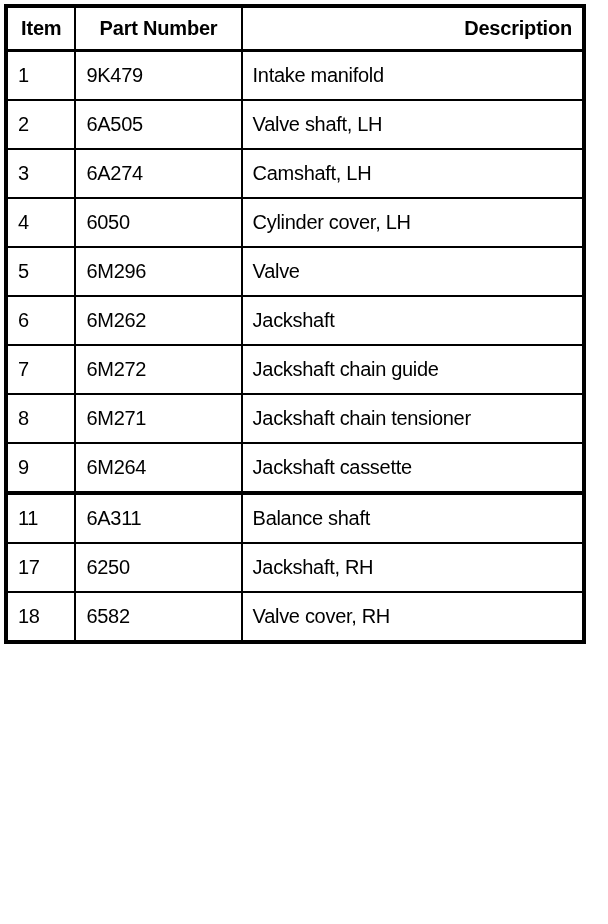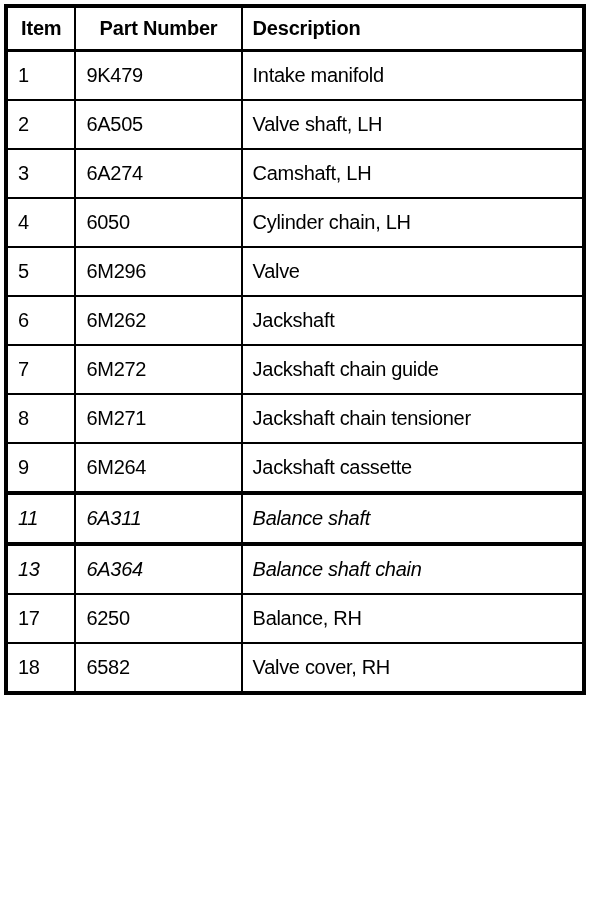--- a/index.html
+++ b/index.html
@@ -40,21 +40,21 @@
     height: 41px;
     padding: 0 10px;
     border-right: 2px solid #000000;
     border-bottom: 3px solid #000000;
     text-align: center;
     vertical-align: middle;
     white-space: nowrap;
     letter-spacing: -0.2px;
   }
   thead th.th-desc {
-    text-align: left;
+    text-align: right;
     border-right: none;
   }
 
   tbody td {
     font-size: 20px;
     font-weight: normal;
     height: 47px;
     padding: 0 10px;
     border-right: 2px solid #000000;
     border-top: 2px solid #000000;
@@ -64,21 +64,20 @@
     letter-spacing: -0.3px;
   }
   tbody td.td-desc {
     border-right: none;
   }
   tbody tr:first-child td {
     border-top: none;
   }
   tbody tr.thick-top td {
     border-top: 4px solid #000000;
-    font-style: italic;
   }
 </style>
 </head>
 <body>
 
 <div class="table-wrap">
   <table class="parts-table">
     <colgroup>
       <col class="c-item">
       <col class="c-part">
@@ -103,21 +102,21 @@
           <td class="td-desc">Valve shaft, LH</td>
         </tr>
         <tr>
           <td class="td-item">3</td>
           <td class="td-part">6A274</td>
           <td class="td-desc">Camshaft, LH</td>
         </tr>
         <tr>
           <td class="td-item">4</td>
           <td class="td-part">6050</td>
-          <td class="td-desc">Cylinder chain, LH</td>
+          <td class="td-desc">Cylinder cover, LH</td>
         </tr>
         <tr>
           <td class="td-item">5</td>
           <td class="td-part">6M296</td>
           <td class="td-desc">Valve</td>
         </tr>
         <tr>
           <td class="td-item">6</td>
           <td class="td-part">6M262</td>
           <td class="td-desc">Jackshaft</td>
@@ -135,29 +134,24 @@
         <tr>
           <td class="td-item">9</td>
           <td class="td-part">6M264</td>
           <td class="td-desc">Jackshaft cassette</td>
         </tr>
         <tr class="thick-top">
           <td class="td-item">11</td>
           <td class="td-part">6A311</td>
           <td class="td-desc">Balance shaft</td>
         </tr>
-        <tr class="thick-top">
-          <td class="td-item">13</td>
-          <td class="td-part">6A364</td>
-          <td class="td-desc">Balance shaft chain</td>
-        </tr>
         <tr>
           <td class="td-item">17</td>
           <td class="td-part">6250</td>
-          <td class="td-desc">Balance, RH</td>
+          <td class="td-desc">Jackshaft, RH</td>
         </tr>
         <tr>
           <td class="td-item">18</td>
           <td class="td-part">6582</td>
           <td class="td-desc">Valve cover, RH</td>
         </tr>
       </tbody>
   </table>
 </div>
 

